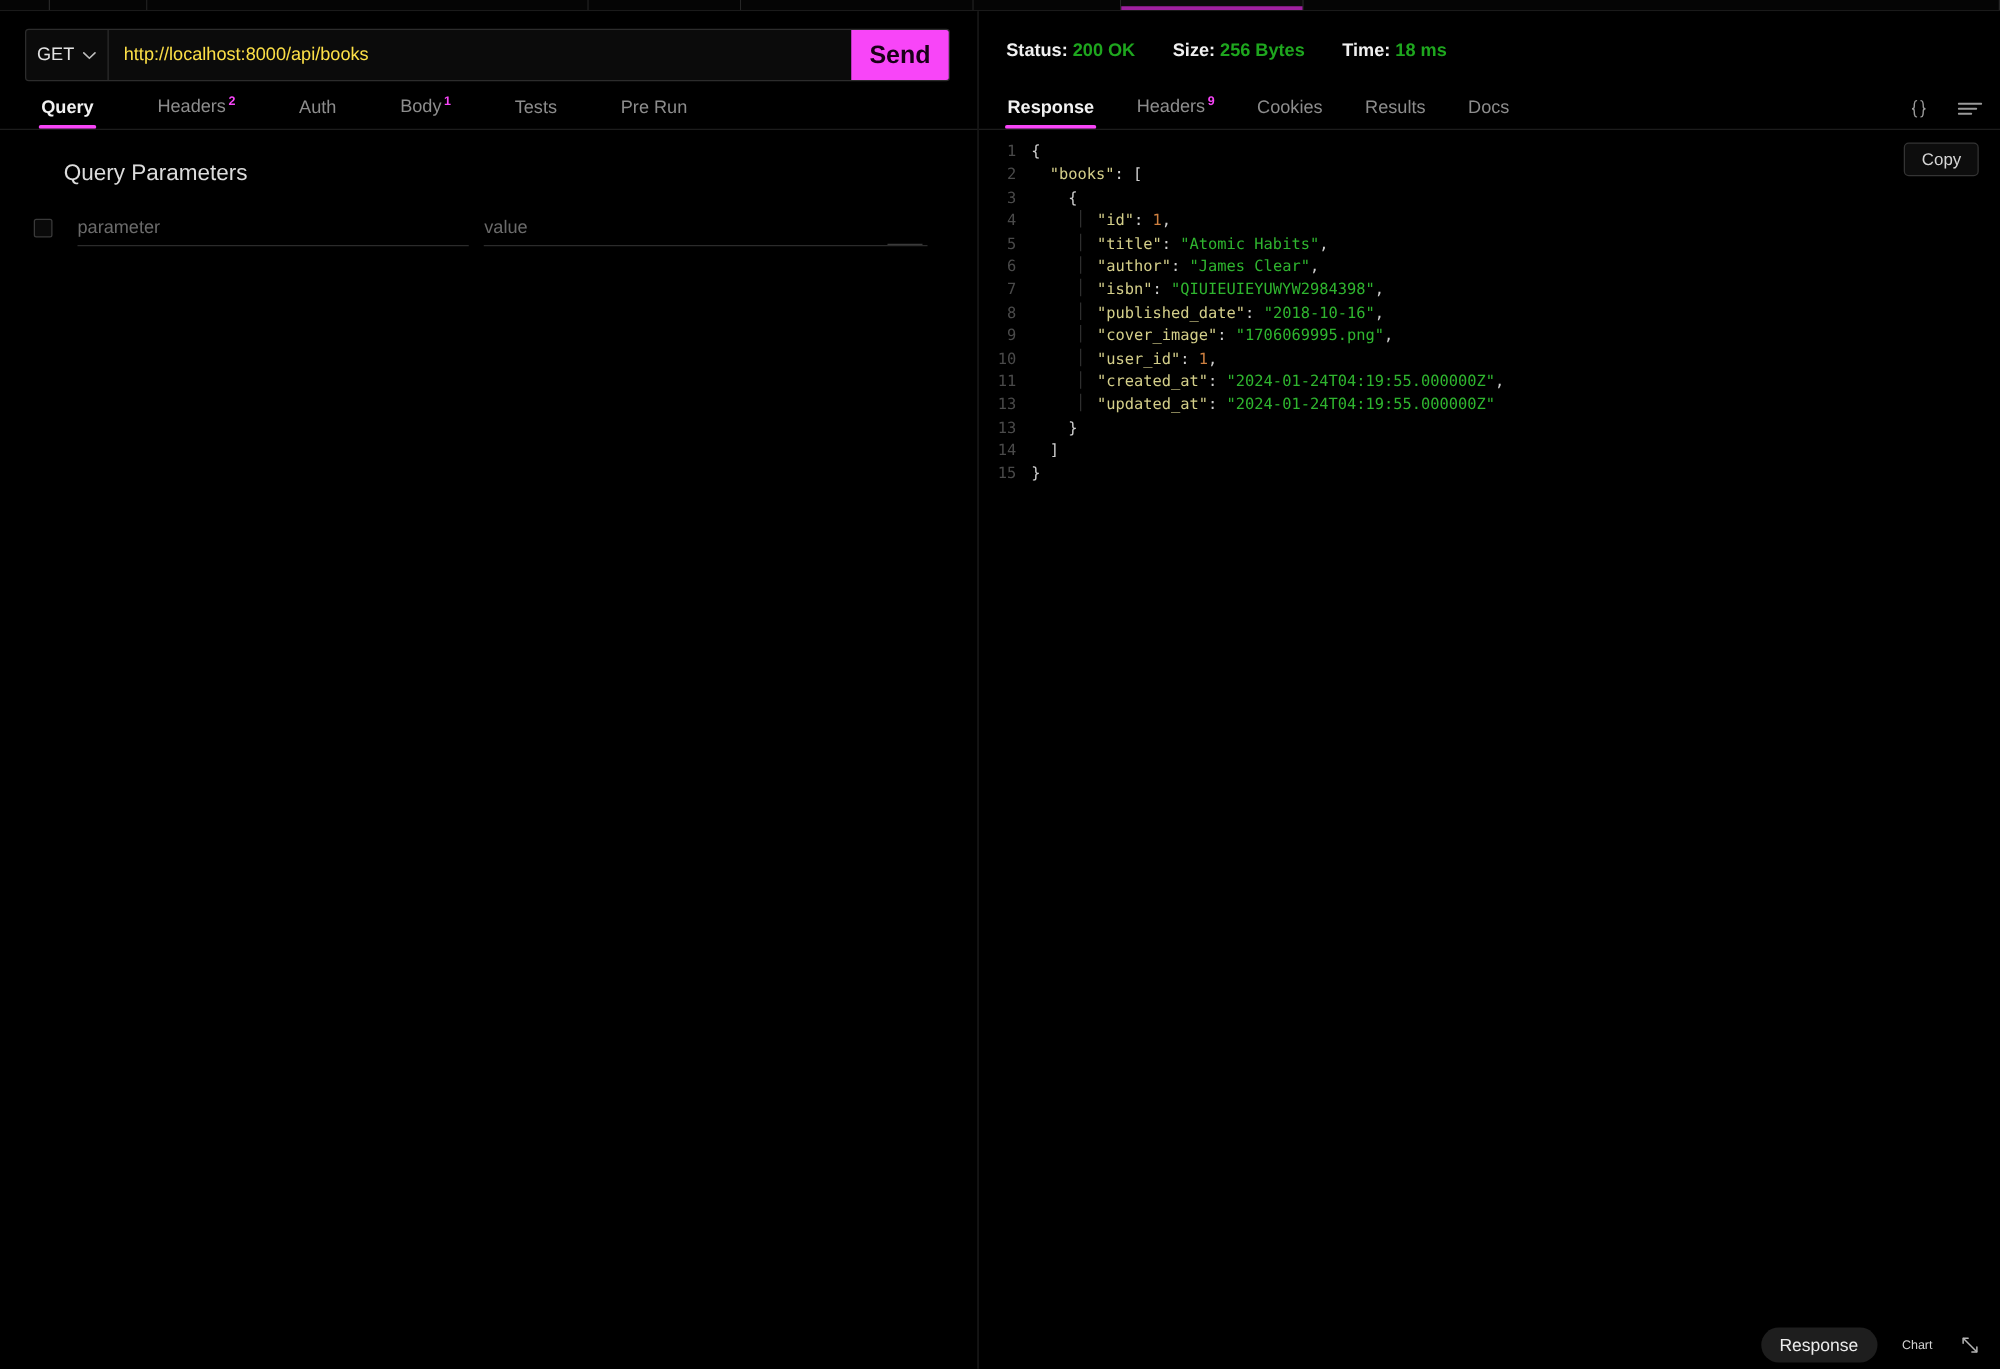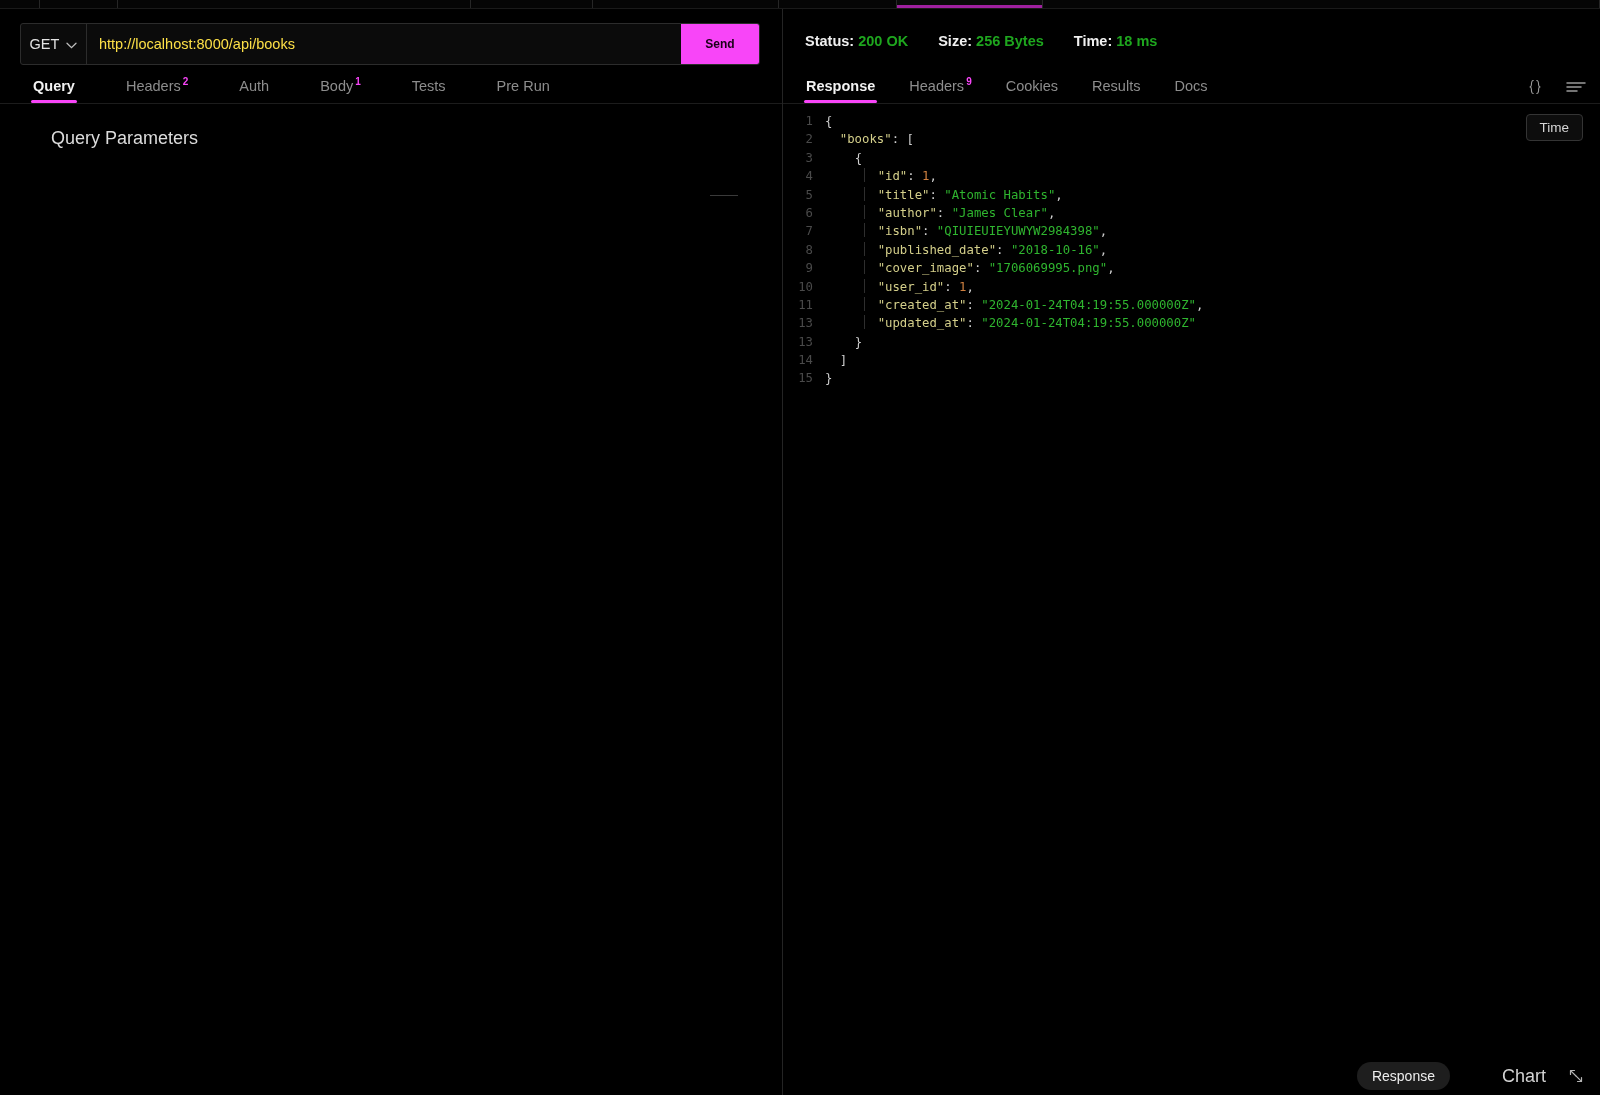--- a/index.html
+++ b/index.html
@@ -62,21 +62,21 @@
   }
   #method-select .chev { display: block; }
   #url-input {
     flex: 1; border: none; background: transparent; outline: none;
     color: #fde047; font-size: 14.5px; padding: 0 12px;
     font-family: "Liberation Sans", sans-serif;
   }
   #send-button {
     width: 78px; border: none; outline: none; cursor: pointer;
     background: #f845f8; color: #1a0018;
-    font-size: 12px; font-weight: 600;
+    font-size: 20px; font-weight: 600;
     font-family: "Liberation Sans", sans-serif;
     border-radius: 0 2px 2px 0;
   }
 
   
   #request-tabs {
     position: absolute; left: 0; top: 62px; width: 782px; height: 32px;
     display: flex; align-items: flex-end; padding-left: 16px; gap: 17px;
   }
   #request-tabs-rule {
@@ -186,21 +186,21 @@
   #bottom-bar {
     position: absolute; right: 0; bottom: 0; width: 817px; height: 38px;
     display: flex; align-items: center; justify-content: flex-end;
     gap: 16px; padding-right: 14px;
   }
   #btn-response {
     padding: 6px 15px; border-radius: 14px; background: #1e1e1e;
     color: #ededed; font-size: 14px; cursor: pointer;
   }
   #btn-chart {
-    padding: 6px 4px; color: #d2d2d2; font-size: 18px; cursor: pointer; margin-left: 32px;
+    padding: 6px 4px; color: #d2d2d2; font-size: 10px; cursor: pointer;
   }
   #resize-handle { cursor: nwse-resize; display: flex; align-items: center; }
 </style>
 </head>
 <body>
 
 <div id="tabstrip">
     <div class="tabstrip-seg" style="width: 40px;"></div>
     <div class="tabstrip-seg" style="width: 78px;"></div>
     <div class="tabstrip-seg" style="width: 353px;"></div>
@@ -232,20 +232,29 @@
       <div class="rtab"><span>Headers</span><span class="badge">2</span></div>
       <div class="rtab"><span>Auth</span></div>
       <div class="rtab"><span>Body</span><span class="badge">1</span></div>
       <div class="rtab"><span>Tests</span></div>
       <div class="rtab"><span>Pre Run</span></div>
     </div>
   <div id="request-tabs-rule"></div>
 
   <div id="qp-title">Query Parameters</div>
 
+  <div id="qp-row">
+    <div id="qp-checkbox"></div>
+    <div class="qp-field" id="qp-param">
+      <input type="text" placeholder="parameter" style="">
+    </div>
+    <div class="qp-field" id="qp-value">
+      <input type="text" placeholder="value" style="">
+    </div>
+  </div>
   <div id="qp-value-tail"></div>
 </div>
 
 <div id="v-divider"></div>
 
 <div id="response-pane">
 
   <div id="resp-meta">
     <span class="grp">
       <span class="lbl">Status:</span>
@@ -278,21 +287,21 @@
       </svg>
     </span>
     <span class="tool-icon">
       <svg width="20" height="14" viewBox="0 0 20 14">
         <path d="M1 3h18M1 7h14M1 11h10" stroke="#9a9a9a" stroke-width="1.5" stroke-linecap="round"></path>
       </svg>
     </span>
   </div>
 
   <div id="code-wrap">
-    <button id="copy-button">Time</button>
+    <button id="copy-button">Copy</button>
     <div id="code">
         <div class="cline"><span class="lno">1</span><span class="ccode"><span class="p"></span><span class="p">{</span></span></div>
         <div class="cline"><span class="lno">2</span><span class="ccode"><span class="p">  </span><span class="k">"books"</span><span class="p">: [</span></span></div>
         <div class="cline"><span class="lno">3</span><span class="ccode"><span class="p">    </span><span class="p">{</span></span></div>
         <div class="cline"><span class="lno">4</span><span class="ccode"><span class="p">    </span><span class="guide"></span><span class="k">"id"</span><span class="p">: </span><span class="n">1</span><span class="p">,</span></span></div>
         <div class="cline"><span class="lno">5</span><span class="ccode"><span class="p">    </span><span class="guide"></span><span class="k">"title"</span><span class="p">: </span><span class="s">"Atomic Habits"</span><span class="p">,</span></span></div>
         <div class="cline"><span class="lno">6</span><span class="ccode"><span class="p">    </span><span class="guide"></span><span class="k">"author"</span><span class="p">: </span><span class="s">"James Clear"</span><span class="p">,</span></span></div>
         <div class="cline"><span class="lno">7</span><span class="ccode"><span class="p">    </span><span class="guide"></span><span class="k">"isbn"</span><span class="p">: </span><span class="s">"QIUIEUIEYUWYW2984398"</span><span class="p">,</span></span></div>
         <div class="cline"><span class="lno">8</span><span class="ccode"><span class="p">    </span><span class="guide"></span><span class="k">"published_date"</span><span class="p">: </span><span class="s">"2018-10-16"</span><span class="p">,</span></span></div>
         <div class="cline"><span class="lno">9</span><span class="ccode"><span class="p">    </span><span class="guide"></span><span class="k">"cover_image"</span><span class="p">: </span><span class="s">"1706069995.png"</span><span class="p">,</span></span></div>

